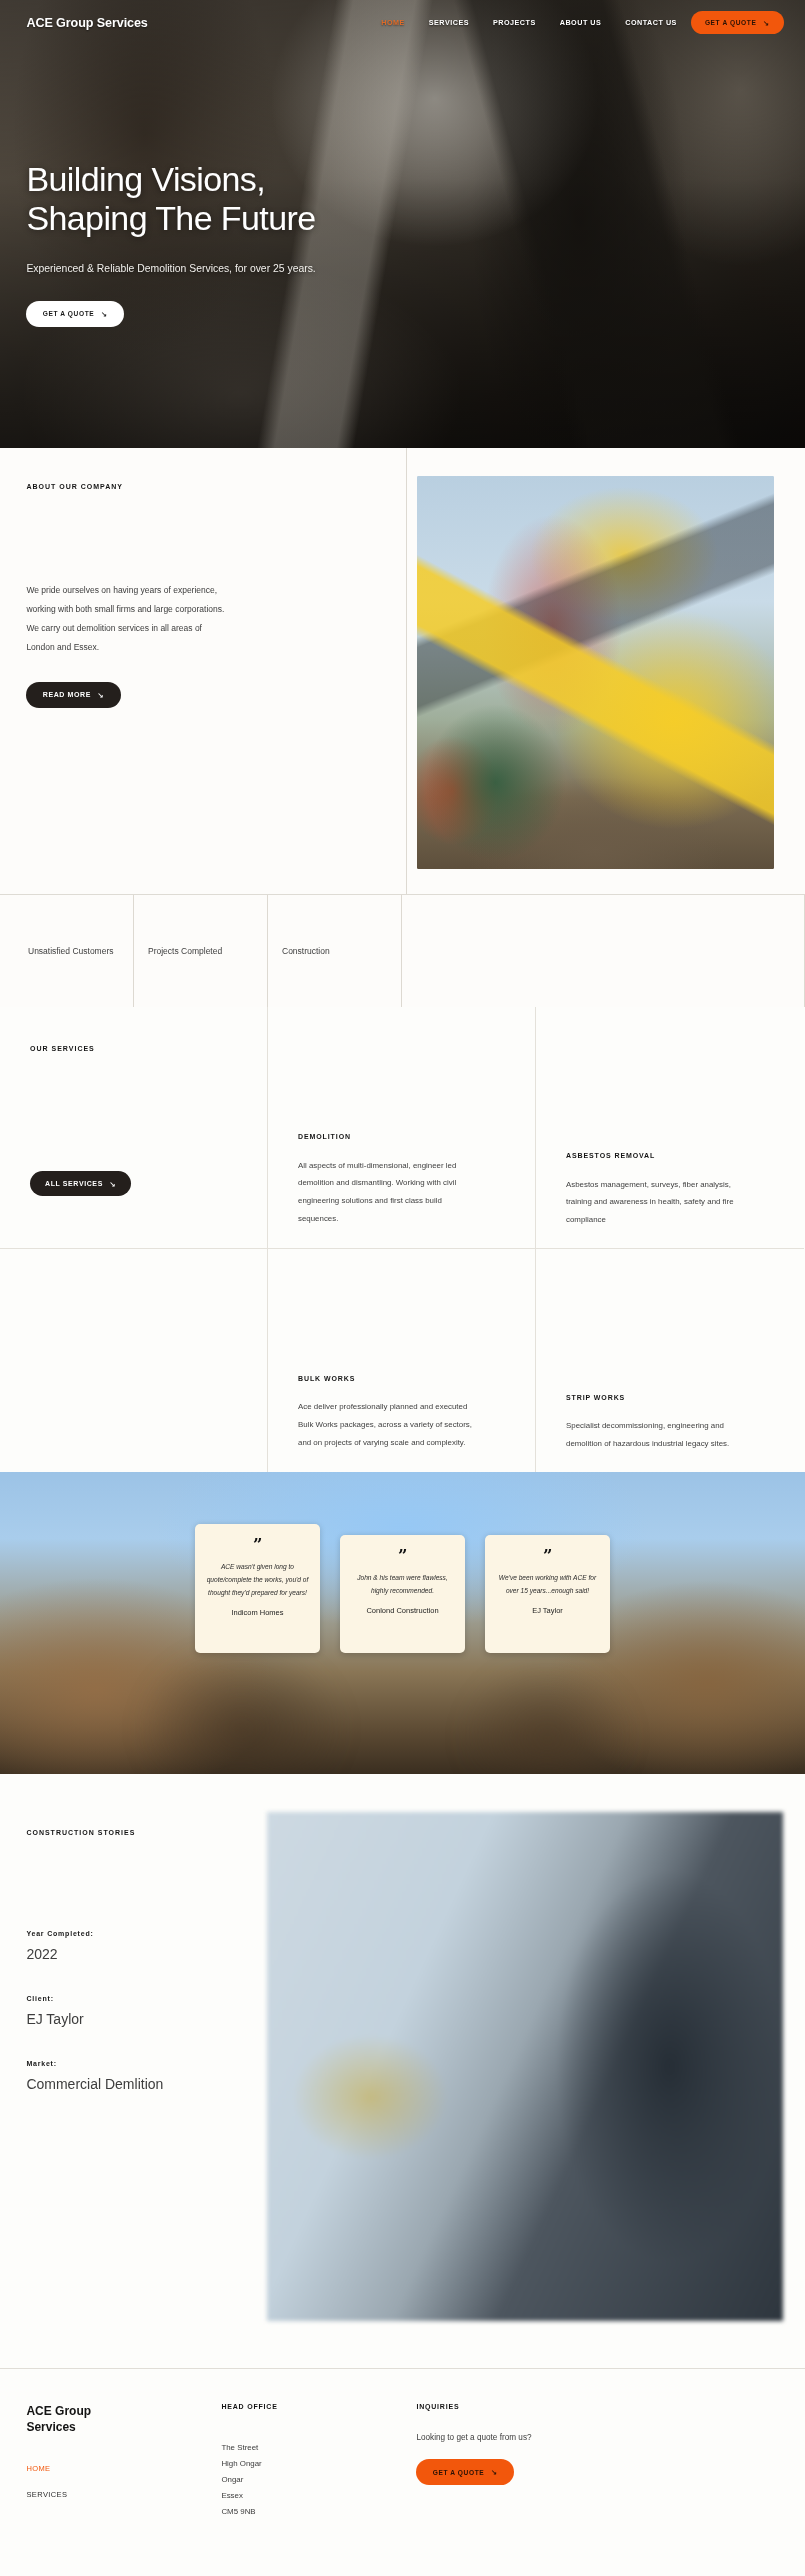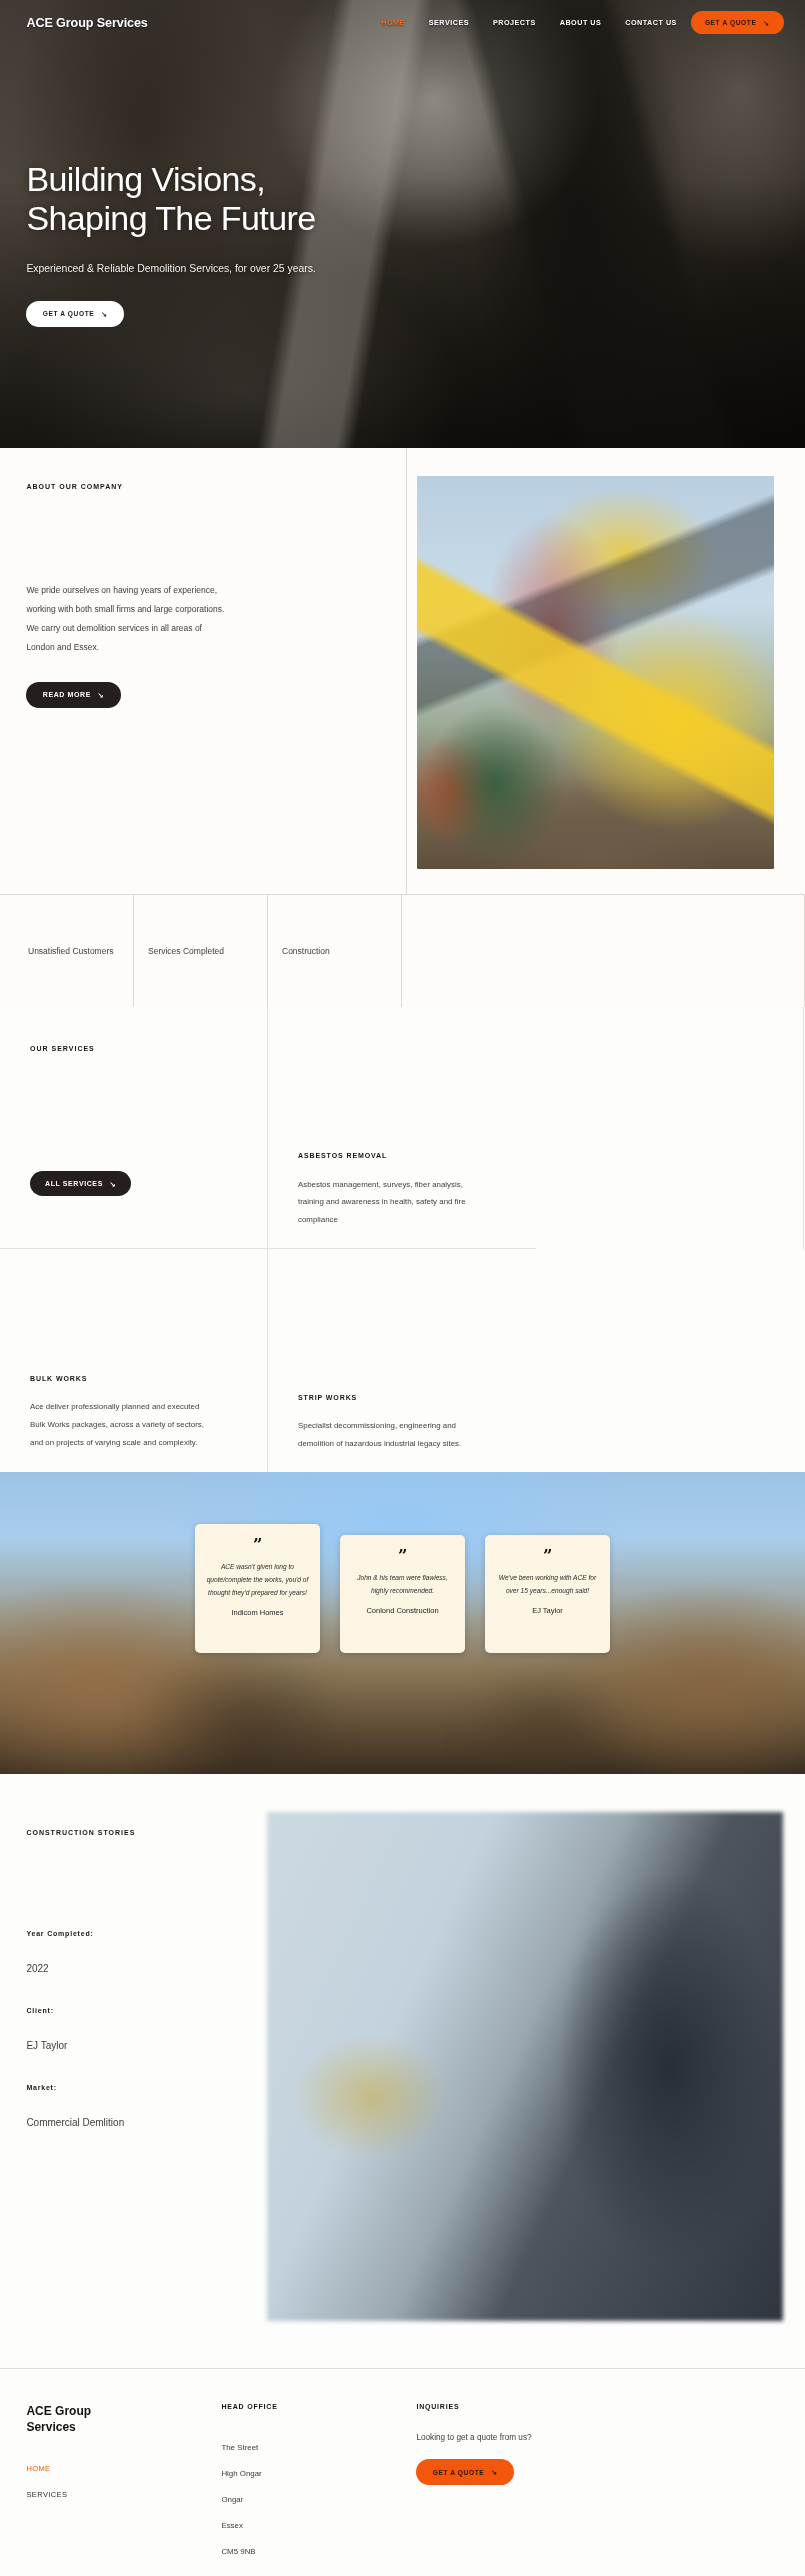--- a/index.html
+++ b/index.html
@@ -190,21 +190,21 @@
     font-size:6.6px;line-height:2.0;font-style:italic;color:#2a2a2a;
   }
   .card-author{margin-top:8.8px;font-size:7.5px;color:#1d1d1d;}
 
   
   .stories{position:relative;background:#fdfdfb;padding:38px 0 47px 0;display:flex;}
   .stories-left{width:267px;padding-left:26.4px;padding-top:17.6px;}
   .meta-label{
     font-size:7px;font-weight:bold;letter-spacing:0.8px;color:#171717;
   }
-  .meta-value{margin-top:26px;font-size:10px;color:#3d3d3d;}
+  .meta-value{margin-top:9px;font-size:14px;color:#3d3d3d;}
   .meta-block{margin-top:33px;}
   .meta-block.first{margin-top:94px;}
   .stories-right{flex:1;padding-right:0;}
   .story-img{
     width:516px;height:509px;
     background:
       radial-gradient(ellipse 126px 101px at 20% 56%, rgba(200,170,60,.55), transparent 62%),
       radial-gradient(ellipse 189px 327px at 78% 50%, rgba(36,44,52,.95), transparent 60%),
       linear-gradient(115deg,#cdd9e2 0%,#c3d2dd 30%,#9aa7b0 48%,#4d565f 62%,#2e363e 100%);
     filter:blur(1.9px);
@@ -221,21 +221,21 @@
   .f-links a{
     font-size:7.5px;letter-spacing:0.4px;text-transform:uppercase;color:#2e2e2e;
     text-decoration:none;
   }
   .f-links a.active{color:#f2570c;}
   .f-col2{width:195px;}
   .f-col3{width:195px;}
   .f-head{
     font-size:7px;font-weight:bold;letter-spacing:0.8px;text-transform:uppercase;color:#131313;
   }
-  .addr{margin-top:33px;display:flex;flex-direction:column;gap:17px;}
+  .addr{margin-top:33px;display:flex;flex-direction:column;gap:7px;}
   .addr span{font-size:7.9px;color:#3c3c3c;}
   .f-note{margin-top:20px;font-size:8.2px;line-height:1.9;color:#3c3c3c;max-width:116px;}
   .footer .btn-orange{margin-top:14px;padding:8.8px 16.4px;font-size:6.6px;}
 </style>
 </head>
 <body>
 
 <div class="page">
 
   <header class="header">
@@ -281,40 +281,44 @@
       <div class="excavator"></div>
     </div>
   </section>
   <div class="rule"></div>
 
   <section class="stats">
     <div class="stat">
       <span>Unsatisfied Customers</span>
     </div>
     <div class="stat">
-      <span>Services Completed</span>
+      <span>Projects Completed</span>
     </div>
     <div class="stat">
       <span>Construction</span>
     </div>
     <div class="stats-fill"></div>
   </section>
   <div class="rule"></div>
 
   <section class="services">
     <div class="srv-grid">
 
       <div class="srv-cell head">
         <div class="eyebrow">OUR SERVICES</div>
         <button class="btn btn-dark all">
           <span>ALL SERVICES</span>
           <span class="arrow">↘</span>
         </button>
       </div>
 
+      <div class="srv-cell push">
+        <div class="srv-title">DEMOLITION</div>
+        <p class="srv-body">All aspects of multi-dimensional, engineer led demolition and dismantling. Working with civil engineering solutions and first class build sequences.</p>
+      </div>
 
       <div class="srv-cell push2 nb-right">
         <div class="srv-title">ASBESTOS REMOVAL</div>
         <p class="srv-body">Asbestos management, surveys, fiber analysis, training and awareness in health, safety and fire compliance</p>
       </div>
 
       <div class="srv-cell nb-bottom"></div>
 
       <div class="srv-cell push nb-bottom">
         <div class="srv-title">BULK WORKS</div>

